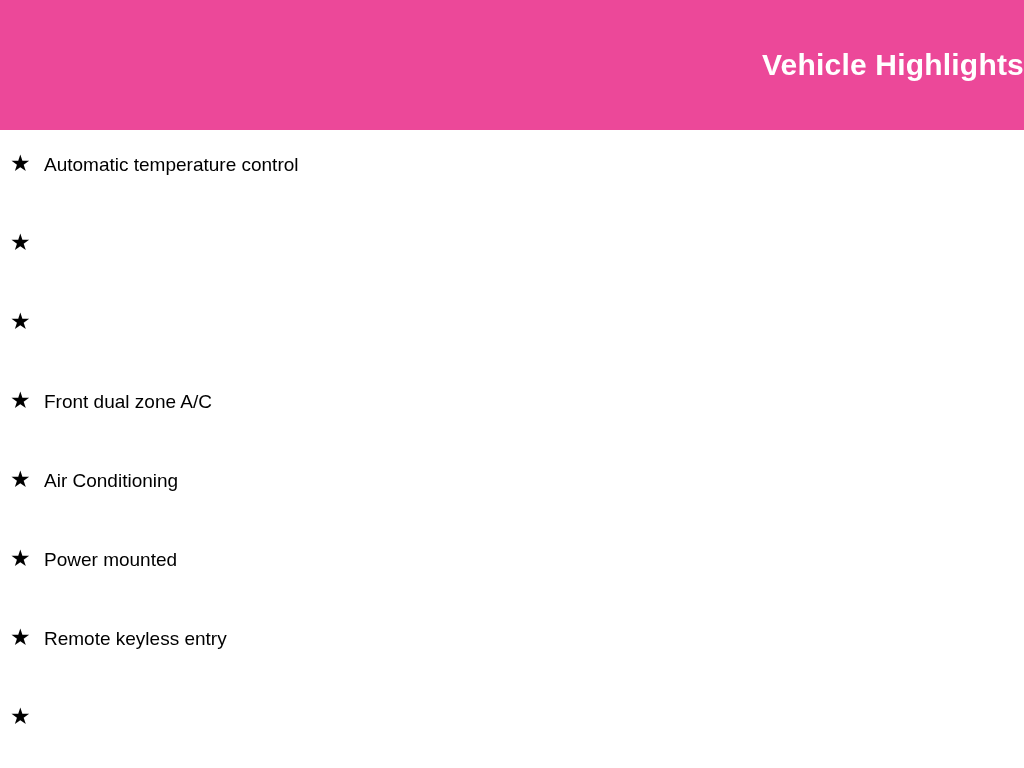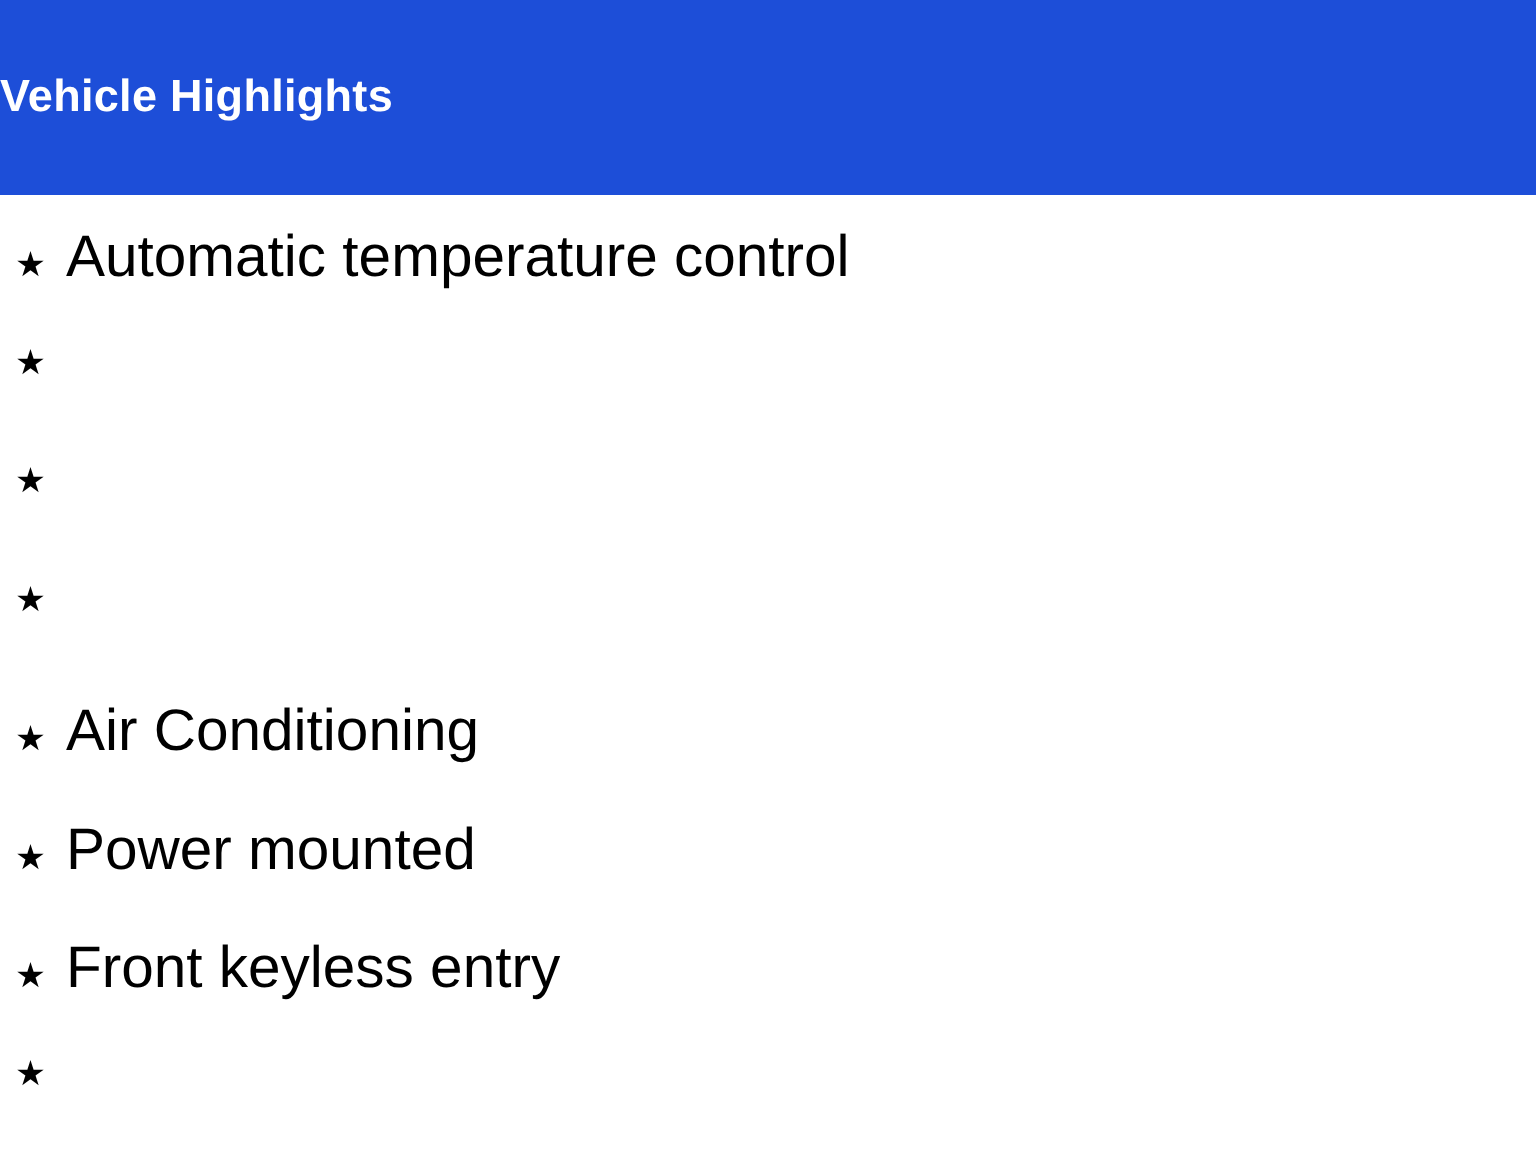--- a/index.html
+++ b/index.html
@@ -17,24 +17,24 @@
   .page {
     position: relative;
     width: 1024px;
     height: 768px;
     background: #ffffff;
     box-sizing: border-box;
   }
   .header-bar {
     width: 100%;
     height: 130px;
-    background: #1d4ed8;
+    background: #ec4899;
     display: flex;
     align-items: center;
-    justify-content: flex-start;
+    justify-content: flex-end;
     box-sizing: border-box;
   }
   .header-title {
     color: #ffffff;
     font-family: "Liberation Sans", sans-serif;
     font-size: 30px;
     font-weight: bold;
     letter-spacing: 0.2px;
     line-height: 1;
     text-align: center;
@@ -61,21 +61,21 @@
     flex: 0 0 34px;
     color: #000000;
     font-family: "DejaVu Sans", sans-serif;
     font-size: 23px;
     line-height: 1;
     text-align: left;
   }
   .highlight-label {
     color: #000000;
     font-family: "Liberation Sans", sans-serif;
-    font-size: 39px;
+    font-size: 19px;
     font-weight: normal;
     line-height: 1;
     white-space: nowrap;
   }
 </style>
 </head>
 <body>
 
 <div class="page">
 
@@ -93,35 +93,36 @@
     <li class="highlight-item">
       <span class="bullet-star">★</span>
     </li>
 
     <li class="highlight-item">
       <span class="bullet-star">★</span>
     </li>
 
     <li class="highlight-item">
       <span class="bullet-star">★</span>
+      <span class="highlight-label">Front dual zone A/C</span>
     </li>
 
     <li class="highlight-item">
       <span class="bullet-star">★</span>
       <span class="highlight-label">Air Conditioning</span>
     </li>
 
     <li class="highlight-item">
       <span class="bullet-star">★</span>
       <span class="highlight-label">Power mounted</span>
     </li>
 
     <li class="highlight-item">
       <span class="bullet-star">★</span>
-      <span class="highlight-label">Front keyless entry</span>
+      <span class="highlight-label">Remote keyless entry</span>
     </li>
 
     <li class="highlight-item">
       <span class="bullet-star">★</span>
     </li>
 
   </ul>
 
 </div>
 

